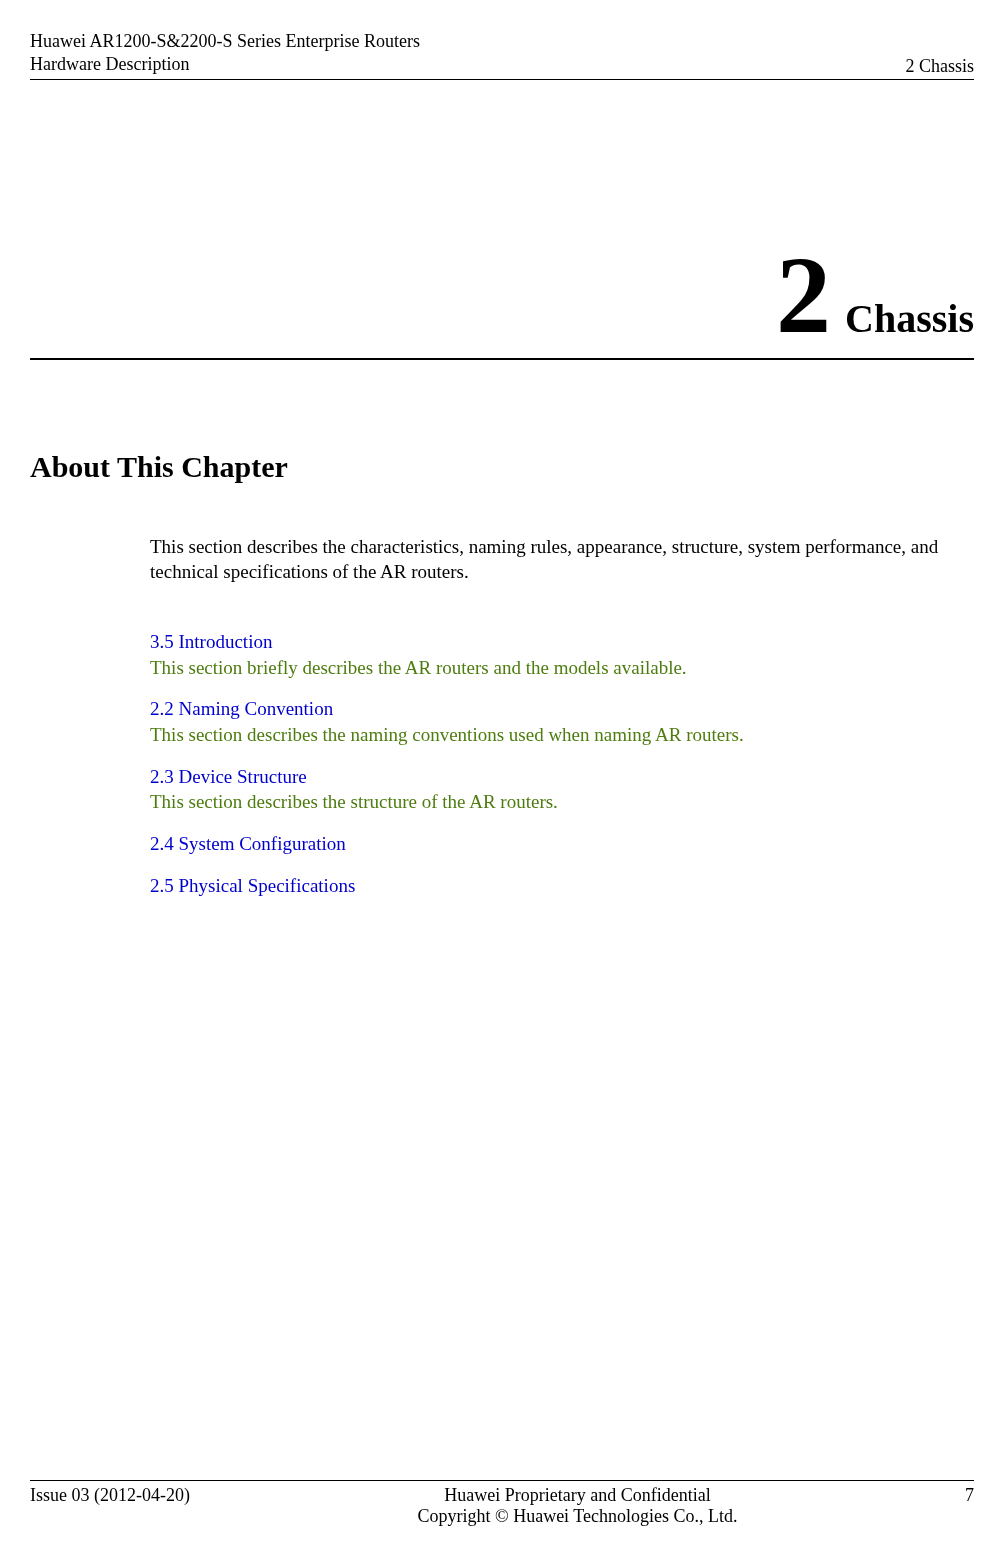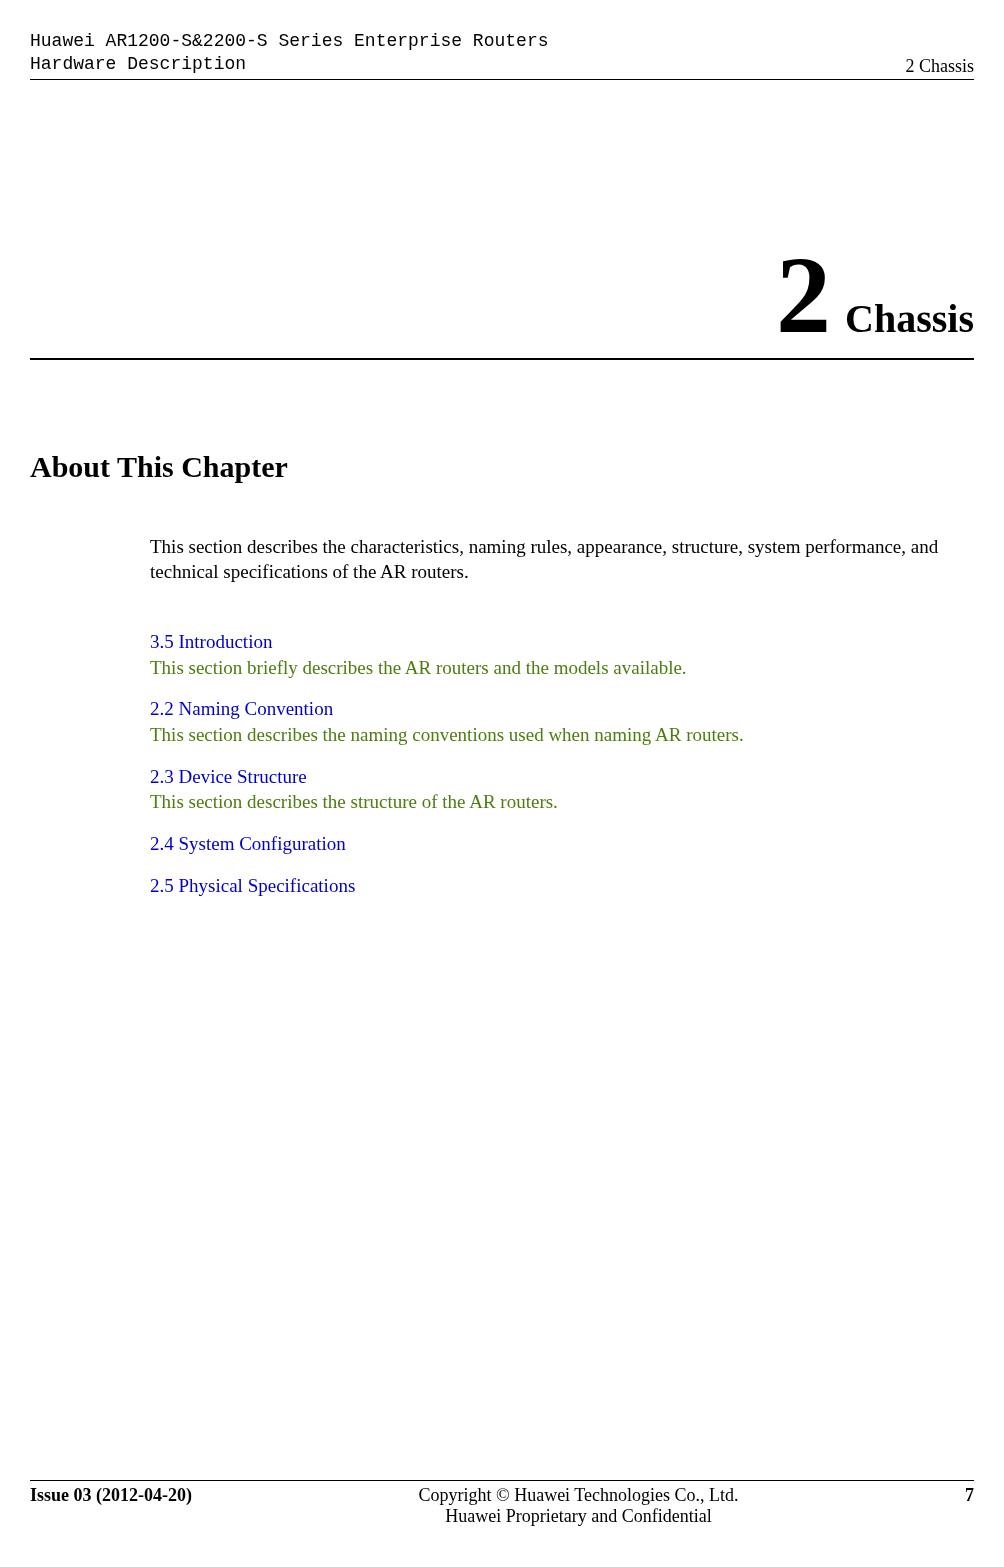--- a/index.html
+++ b/index.html
@@ -14,21 +14,21 @@
     }
     .header {
       display: flex;
       justify-content: space-between;
       align-items: flex-end;
       font-size: 18px;
       border-bottom: 1px solid #000;
       padding-bottom: 2px;
       margin-bottom: 160px;
     }
-    .header-left { line-height: 1.3; font-family: Liberation Mono, monospace; }
+    .header-left { line-height: 1.3; }
     .chapter-heading {
       text-align: right;
       border-bottom: 2px solid #000;
       padding-bottom: 8px;
       margin-bottom: 90px;
     }
     .chapter-number {
       font-size: 110px;
       font-weight: bold;
       line-height: 1;
@@ -66,21 +66,21 @@
       right: 30px;
       bottom: 40px;
       border-top: 1px solid #000;
       padding-top: 4px;
       font-size: 18px;
       display: flex;
       justify-content: space-between;
       align-items: flex-start;
     }
     .footer-center { text-align: center; flex: 1; }
-    .footer-left, .footer-right { flex: 0 0 auto; white-space: nowrap; font-weight: bold; }
+    .footer-left, .footer-right { flex: 0 0 auto; white-space: nowrap; }
   </style>
 </head>
 <body>
 
 <div class="header">
   <div class="header-left">
     <div>Huawei AR1200-S&amp;2200-S Series Enterprise Routers</div>
     <div>Hardware Description</div>
   </div>
   <div>2 Chassis</div>
@@ -116,17 +116,17 @@
   </div>
 
   <div class="toc-item">
     <a class="toc-link">2.5 Physical Specifications</a>
   </div>
 </div>
 
 <div class="footer">
   <div class="footer-left">Issue 03 (2012-04-20)</div>
   <div class="footer-center">
+    <div>Huawei Proprietary and Confidential</div>
     <div>Copyright © Huawei Technologies Co., Ltd.</div>
-    <div>Huawei Proprietary and Confidential</div>
   </div>
   <div class="footer-right">7</div>
 </div>
 
 </body></html>

